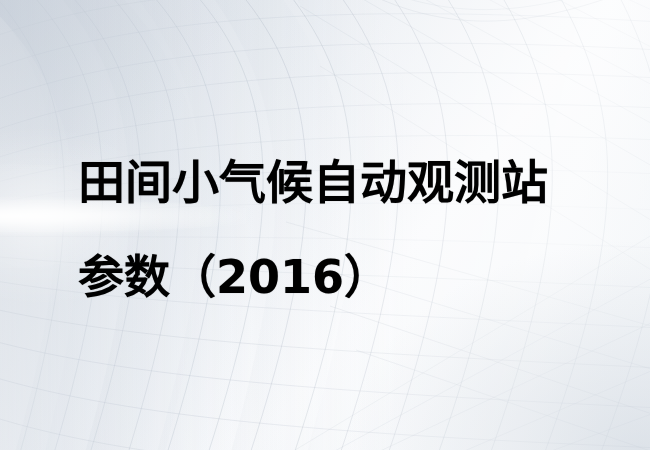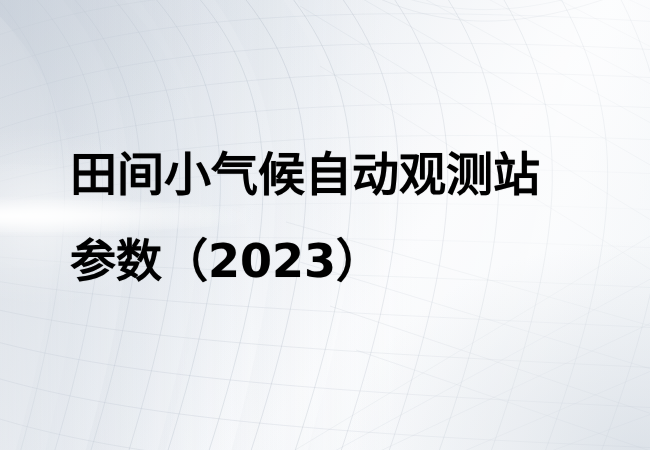--- a/index.html
+++ b/index.html
@@ -83,21 +83,21 @@
     width: 540px;
   }
   .title-line {
     font-family: "DejaVu Sans", "Liberation Sans", sans-serif;
     font-weight: 700;
     font-size: 47px;
     line-height: 78px;
     letter-spacing: 0px;
     color: #000000;
     white-space: nowrap;
-    margin: 8px;
+    margin: 16px;
     text-shadow: 0 0 1px rgba(0,0,0,0.35);
   }
   .title-line-2 { font-size: 46px; }
 </style>
 </head>
 <body>
 
 <div id="poster">
 
   <svg id="bg-svg" class="bg-layer" viewBox="0 0 650 450" preserveAspectRatio="none">
@@ -209,16 +209,16 @@
       <ellipse cx="14" cy="216" rx="120" ry="52" fill="url(#gGlowL)" opacity="0.45"></ellipse>
     </g>
   </svg>
 
   <div id="bg-wash" class="bg-layer"></div>
   <div id="bg-highlight" class="bg-layer"></div>
   <div id="bg-vignette" class="bg-layer"></div>
 
   <div id="title-block">
     <div class="title-line title-line-1">田间小气候自动观测站</div>
-    <div class="title-line title-line-2">参数（2023）</div>
+    <div class="title-line title-line-2">参数（2016）</div>
   </div>
 
 </div>
 
 </body></html>

